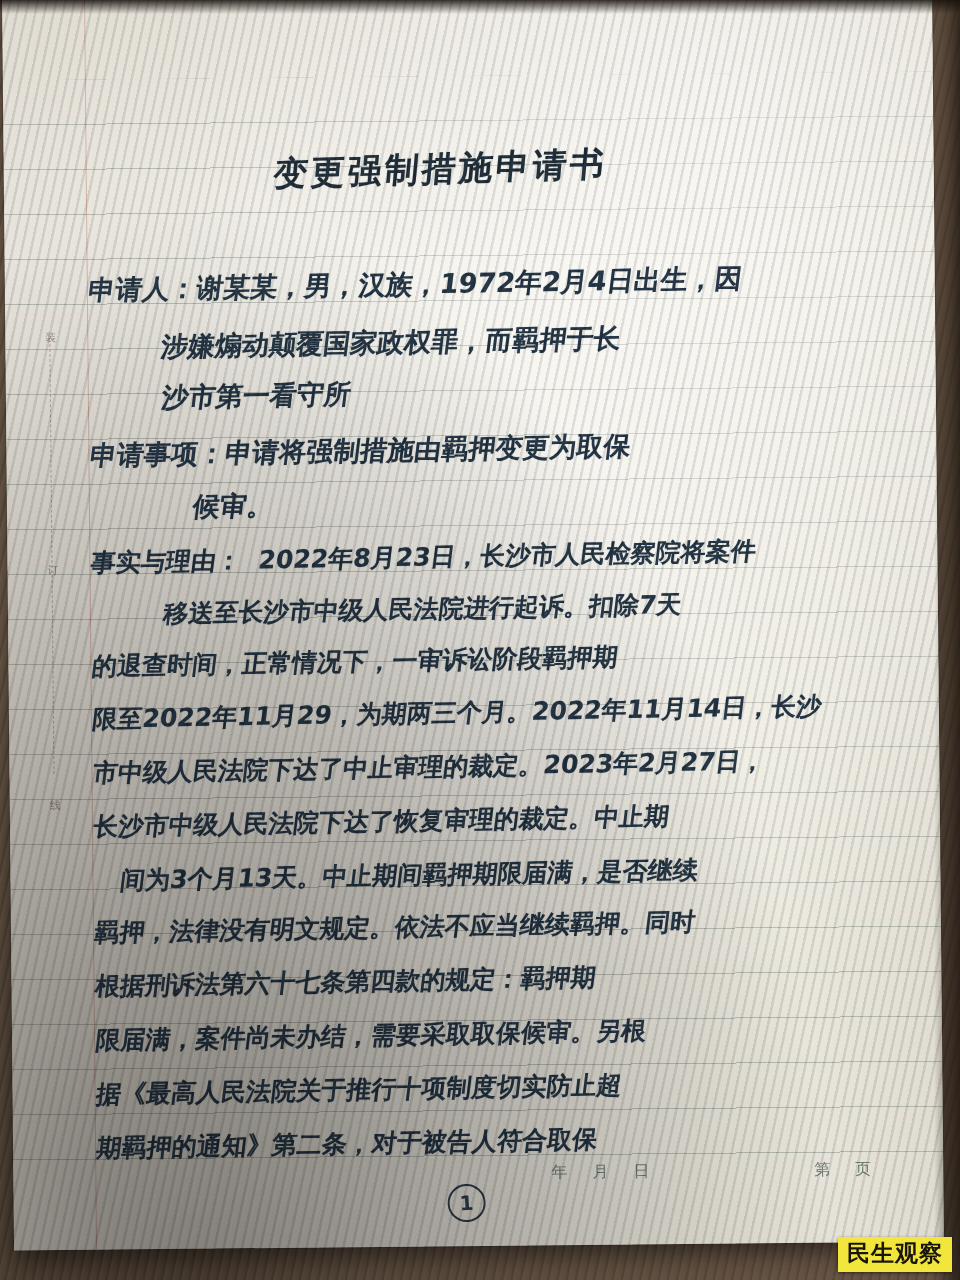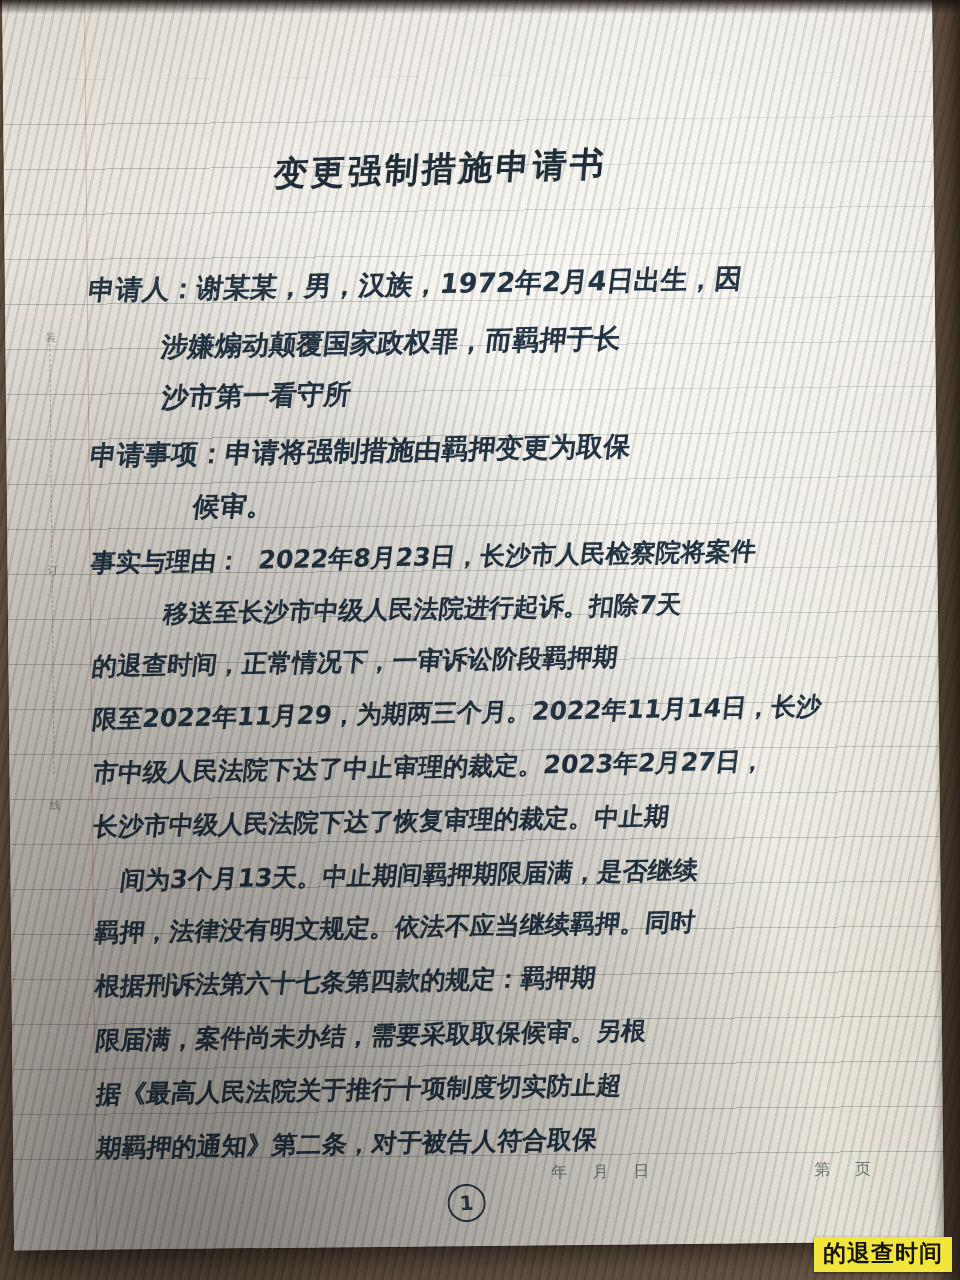--- a/index.html
+++ b/index.html
@@ -242,14 +242,14 @@
       <span>年   月   日</span>
       <span>第     页</span>
     </div>
 
     <div id="page-num">1</div>
   </div>
 
   <div class="desk-top"></div>
   <div class="desk-right"></div>
 
-  <div id="watermark">的退查时间</div>
+  <div id="watermark">民生观察</div>
 </div>
 
 </body></html>

